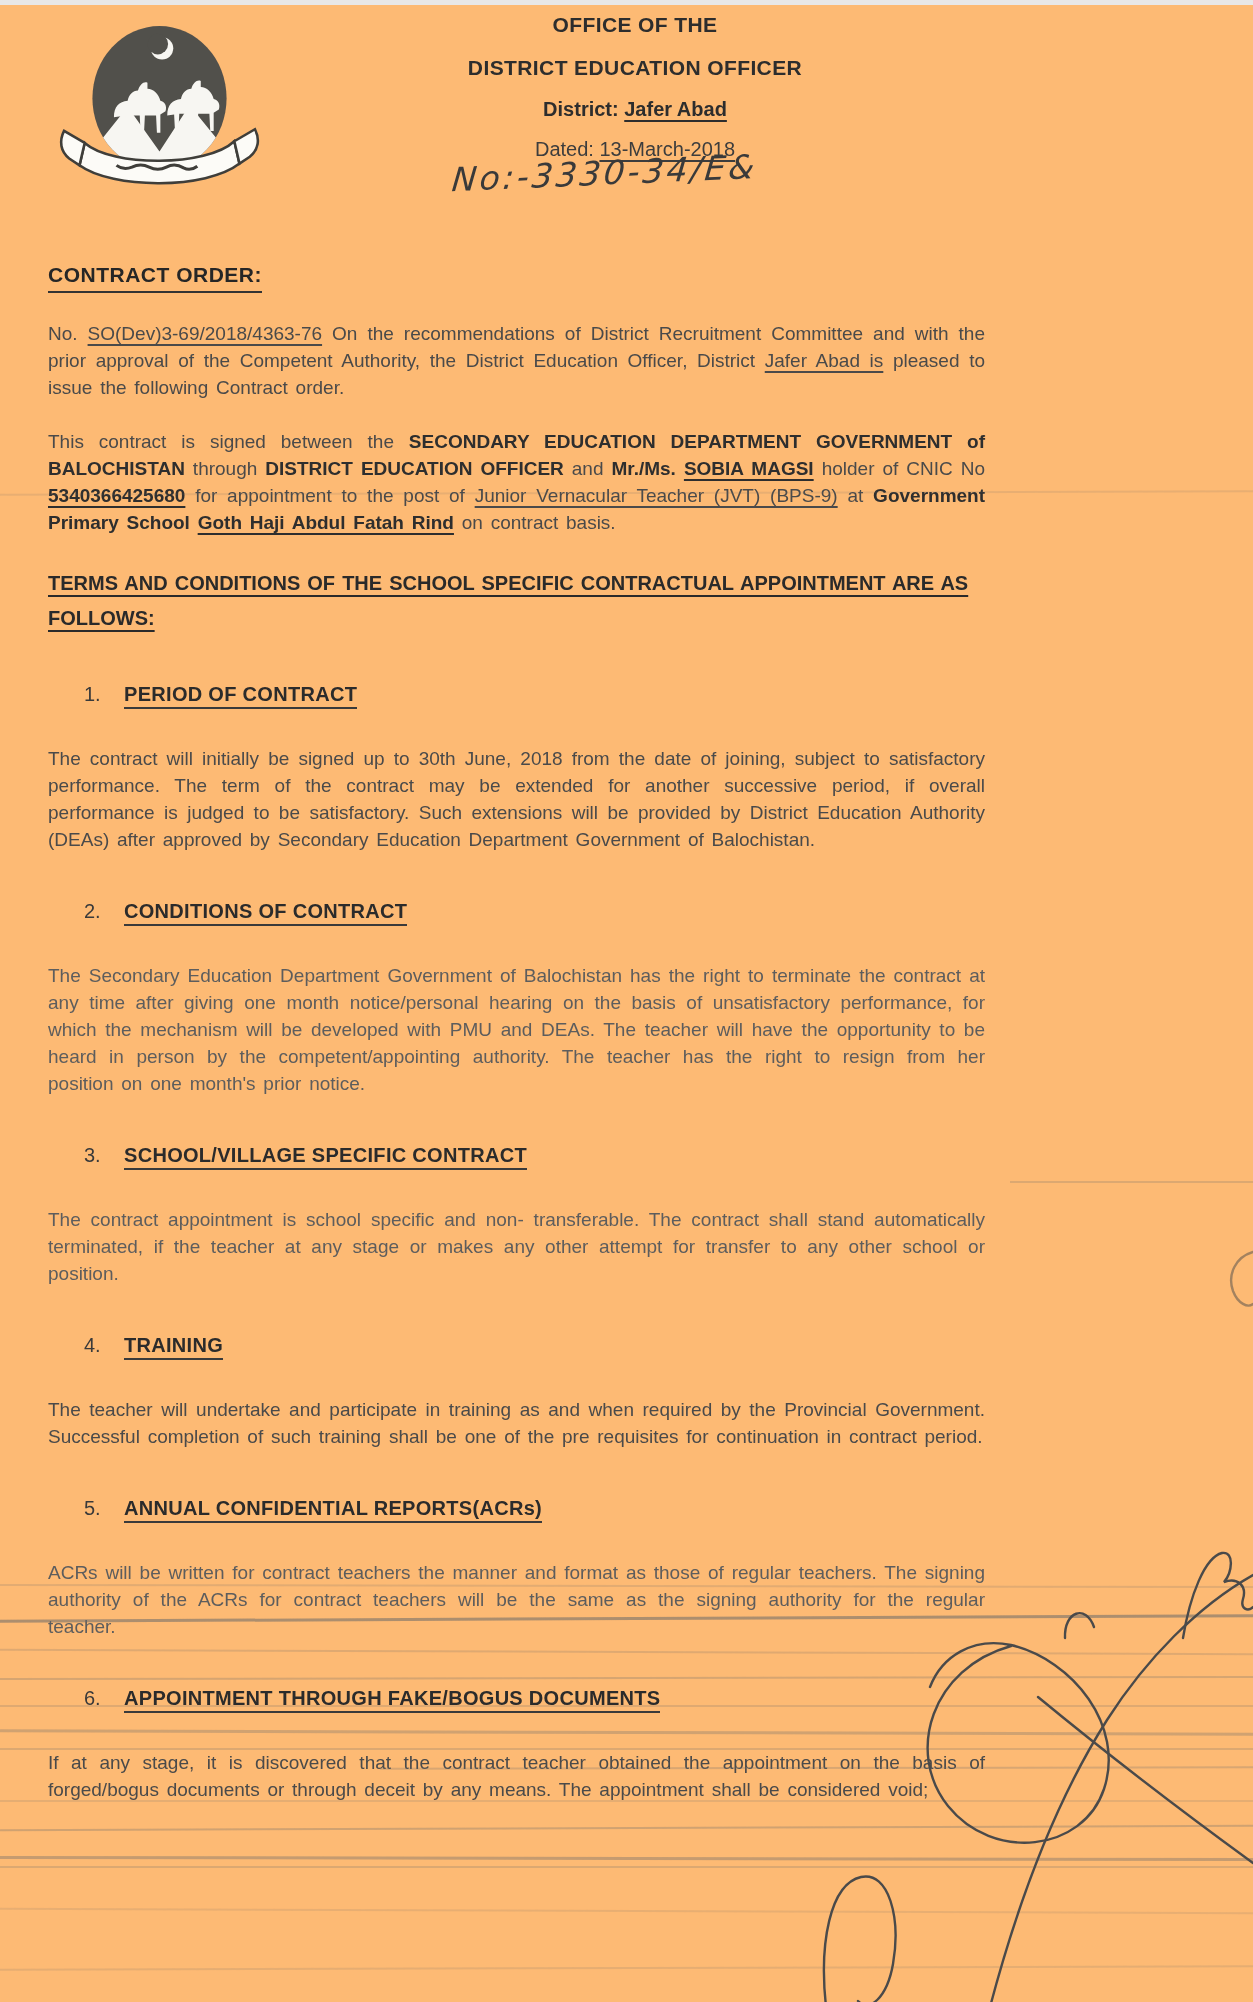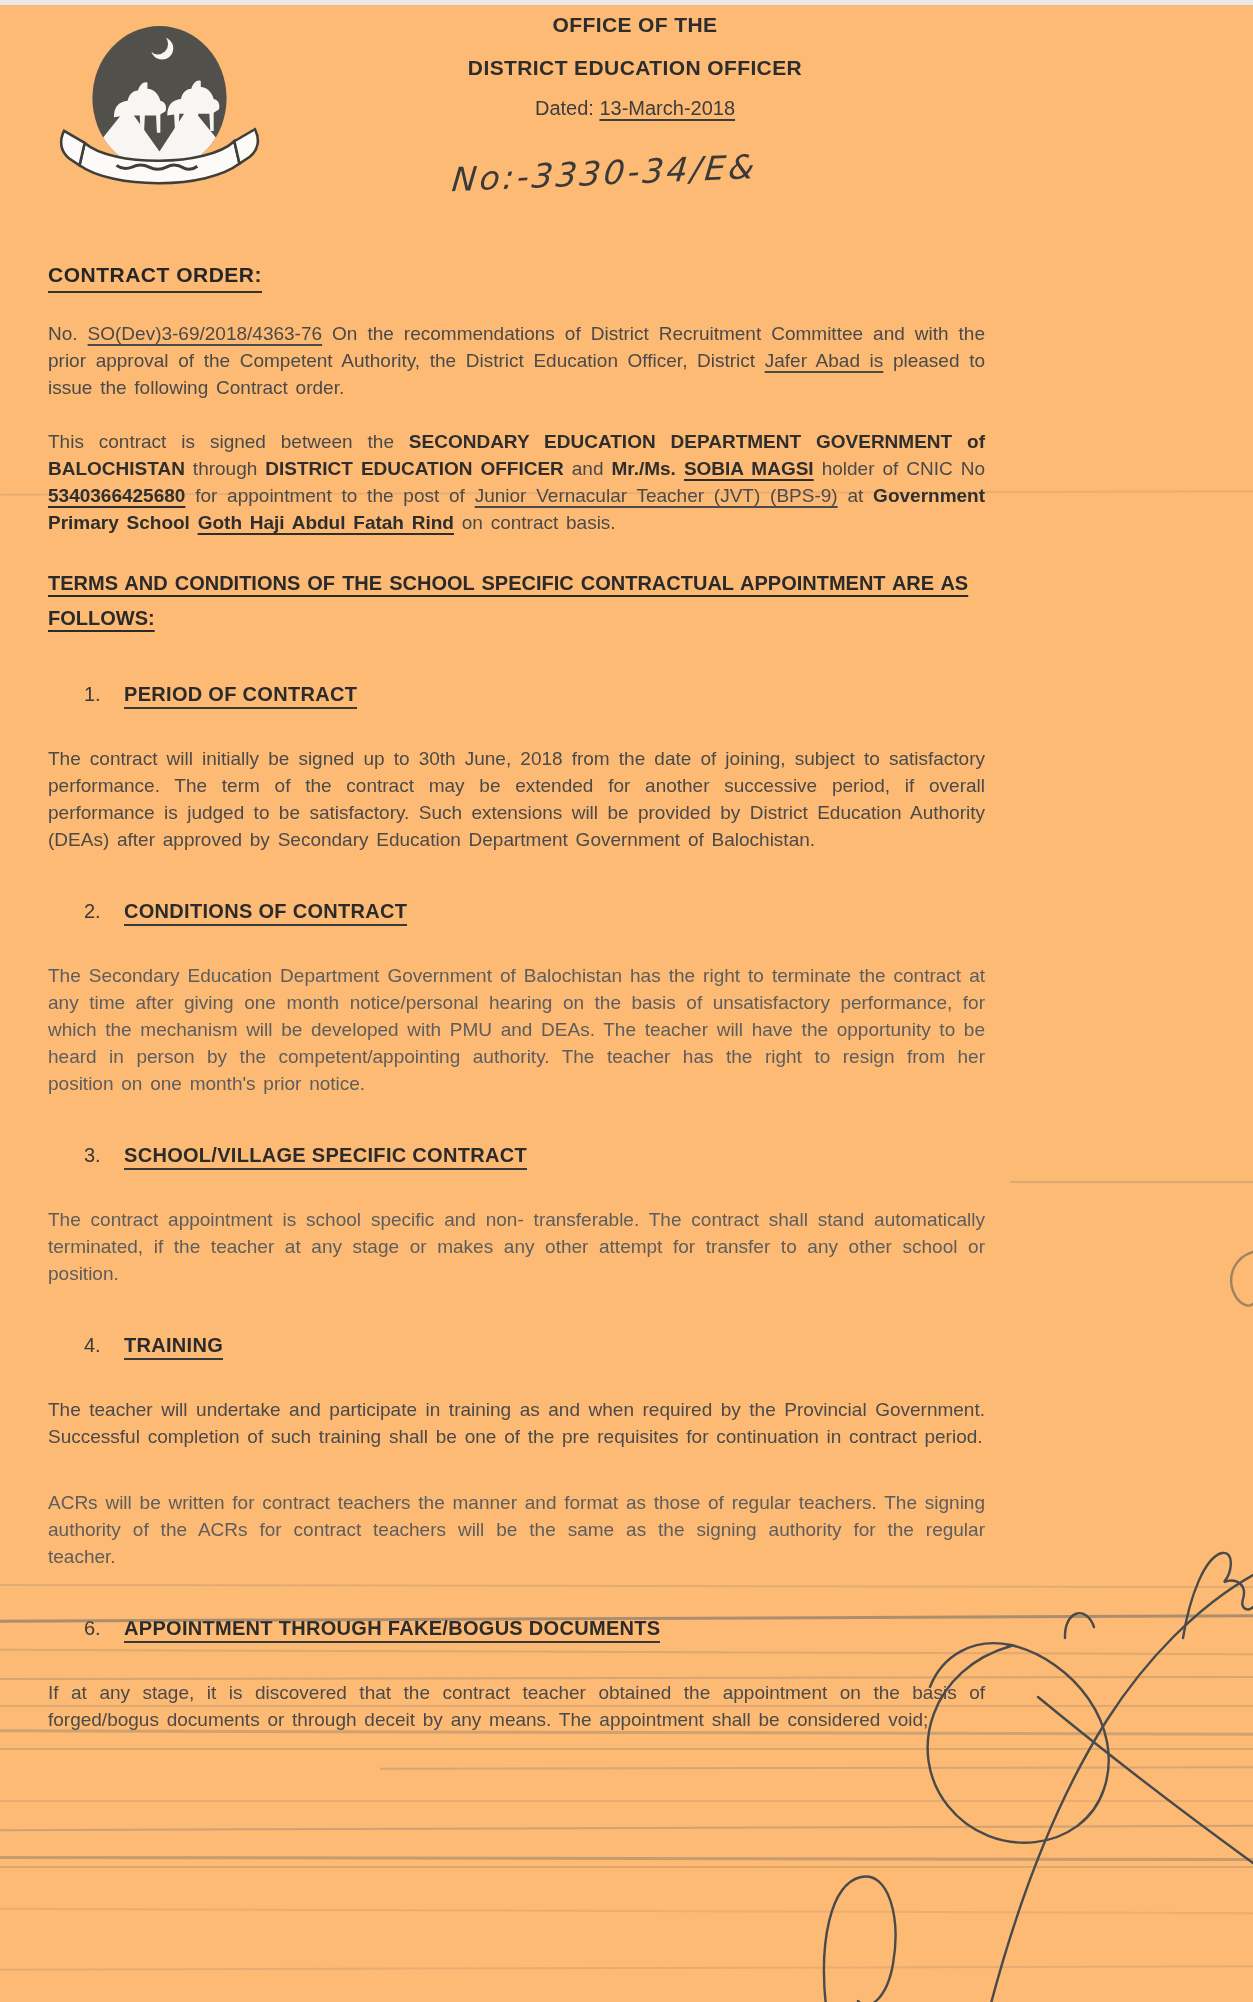--- a/index.html
+++ b/index.html
@@ -94,20 +94,21 @@
       <path d="M38 142 C70 170 180 170 212 140 L218 166 C180 196 70 196 32 168 Z"></path>
       <path d="M38 142 L14 128 C8 140 10 152 20 160 L32 168 Z"></path>
       <path d="M212 140 L236 126 C242 138 240 150 230 158 L218 166 Z"></path>
     </g>
     <path d="M75 168 q8 6 18 2 q10 -5 20 0 q10 5 20 0 q10 -5 20 1 q8 4 16 -2" fill="none" stroke="#3f3e3a" stroke-width="3.5"></path>
   </svg>
 
   <div class="hdr">
     <div class="l1">OFFICE OF THE</div>
     <div class="l2">DISTRICT EDUCATION OFFICER</div>
+    <div class="l3"><span>District: </span><span class="u">Jafer Abad</span></div>
     <div class="l4"><span>Dated: </span><span class="u">13-March-2018</span></div>
   </div>
 
   <div class="handwritten">No:-3330-34/E&amp;</div>
 
   <div class="doc">
 
     <div class="h-main">CONTRACT ORDER:</div>
 
     <p class="para"><span>No. </span><span class="u">SO(Dev)3-69/2018/4363-76</span><span> On the recommendations of District Recruitment Committee and with the prior approval of the Competent Authority, the District Education Officer, District </span><span class="u">Jafer Abad is</span><span> pleased to issue the following Contract order.</span></p>
@@ -121,20 +122,21 @@
 
     <div class="sec-h"><span class="num">2.</span><span class="ttl">CONDITIONS OF CONTRACT</span></div>
     <p class="para sec-b faded">The Secondary Education Department Government of Balochistan has the right to terminate the contract at any time after giving one month notice/personal hearing on the basis of unsatisfactory performance, for which the mechanism will be developed with PMU and DEAs.  The teacher will have the opportunity to be heard in person by the competent/appointing authority. The teacher has the right to resign from her position on one month's prior notice.</p>
 
     <div class="sec-h"><span class="num">3.</span><span class="ttl">SCHOOL/VILLAGE SPECIFIC CONTRACT</span></div>
     <p class="para sec-b faded">The contract appointment is school specific and non- transferable. The contract shall stand automatically terminated, if the teacher at any stage or makes any other attempt for transfer to any other school or position.</p>
 
     <div class="sec-h"><span class="num">4.</span><span class="ttl">TRAINING</span></div>
     <p class="para sec-b">The teacher will undertake and participate in training as and when required by the Provincial Government. Successful completion of such training shall be one of the pre requisites for continuation in contract period.</p>
 
+    <div class="sec-h"><span class="num">5.</span><span class="ttl">ANNUAL CONFIDENTIAL REPORTS(ACRs)</span></div>
     <p class="para sec-b faded">ACRs will be written for contract teachers the manner and format as those of regular teachers. The signing authority of the ACRs for contract teachers will be the same as the signing authority for the regular teacher.</p>
 
     <div class="sec-h"><span class="num">6.</span><span class="ttl">APPOINTMENT THROUGH FAKE/BOGUS DOCUMENTS</span></div>
     <p class="para sec-b">If at any stage, it is discovered that the contract teacher obtained the appointment on the basis of forged/bogus documents or through deceit by any means. The appointment shall be considered void;</p>
 
   </div>
 
   <div class="scratch" style="top:487px;  width:1253px; opacity:.14; transform:rotate(-.15deg);"></div>
   <div class="scratch" style="top:1176px; left:1010px; width:243px; opacity:.22;"></div>
   <div class="scratch" style="top:1580px; width:1253px; opacity:.18; transform:rotate(.1deg);"></div>

